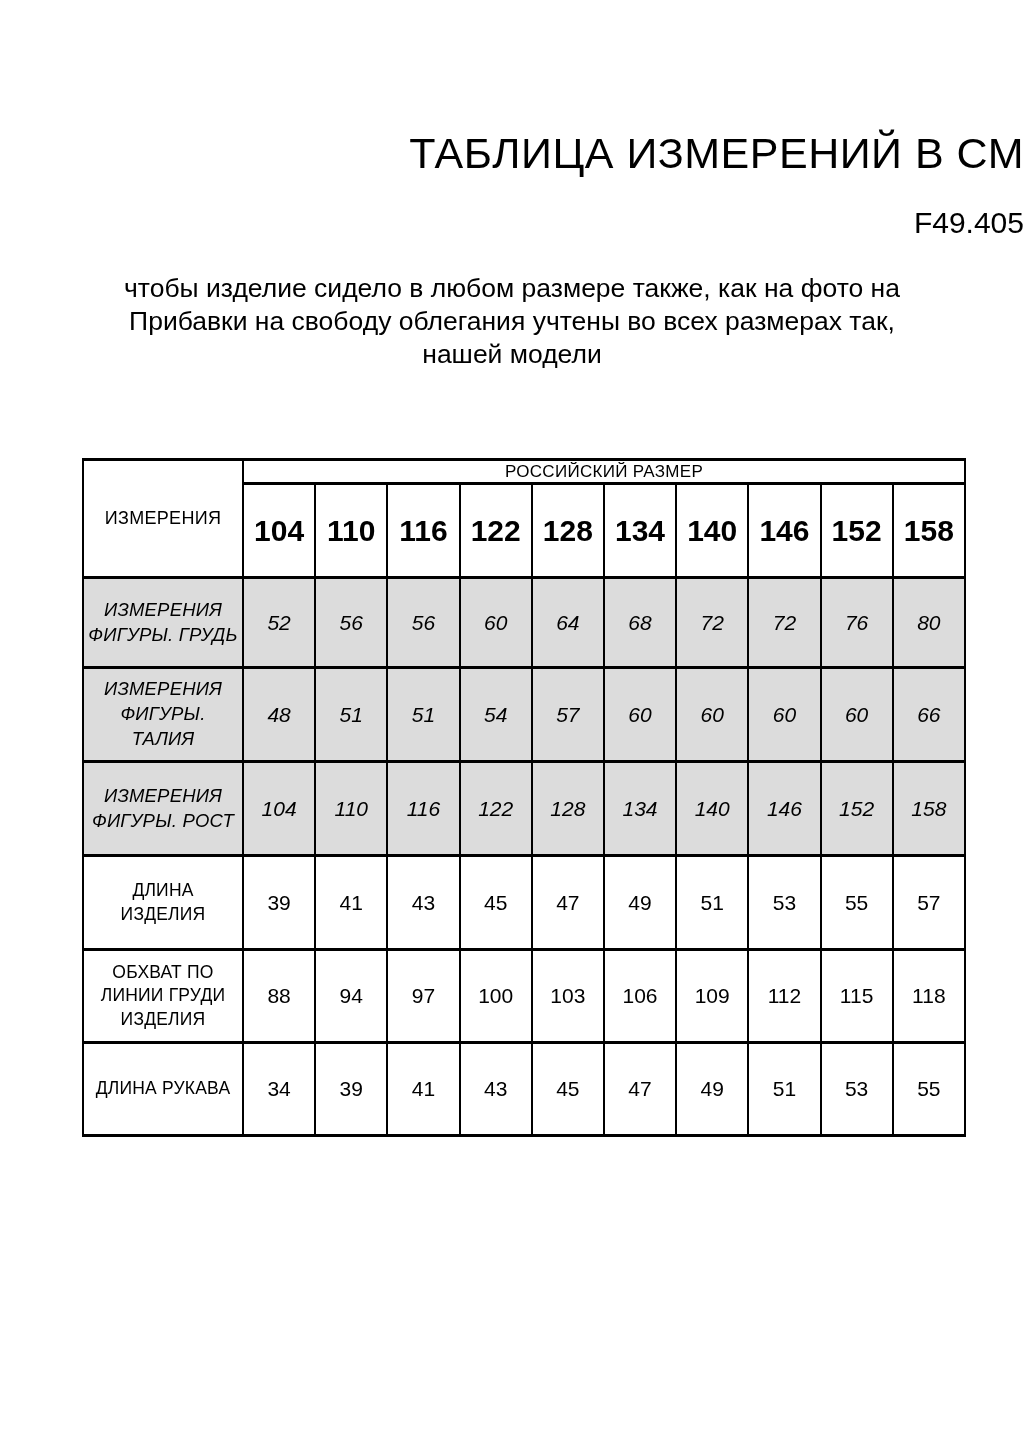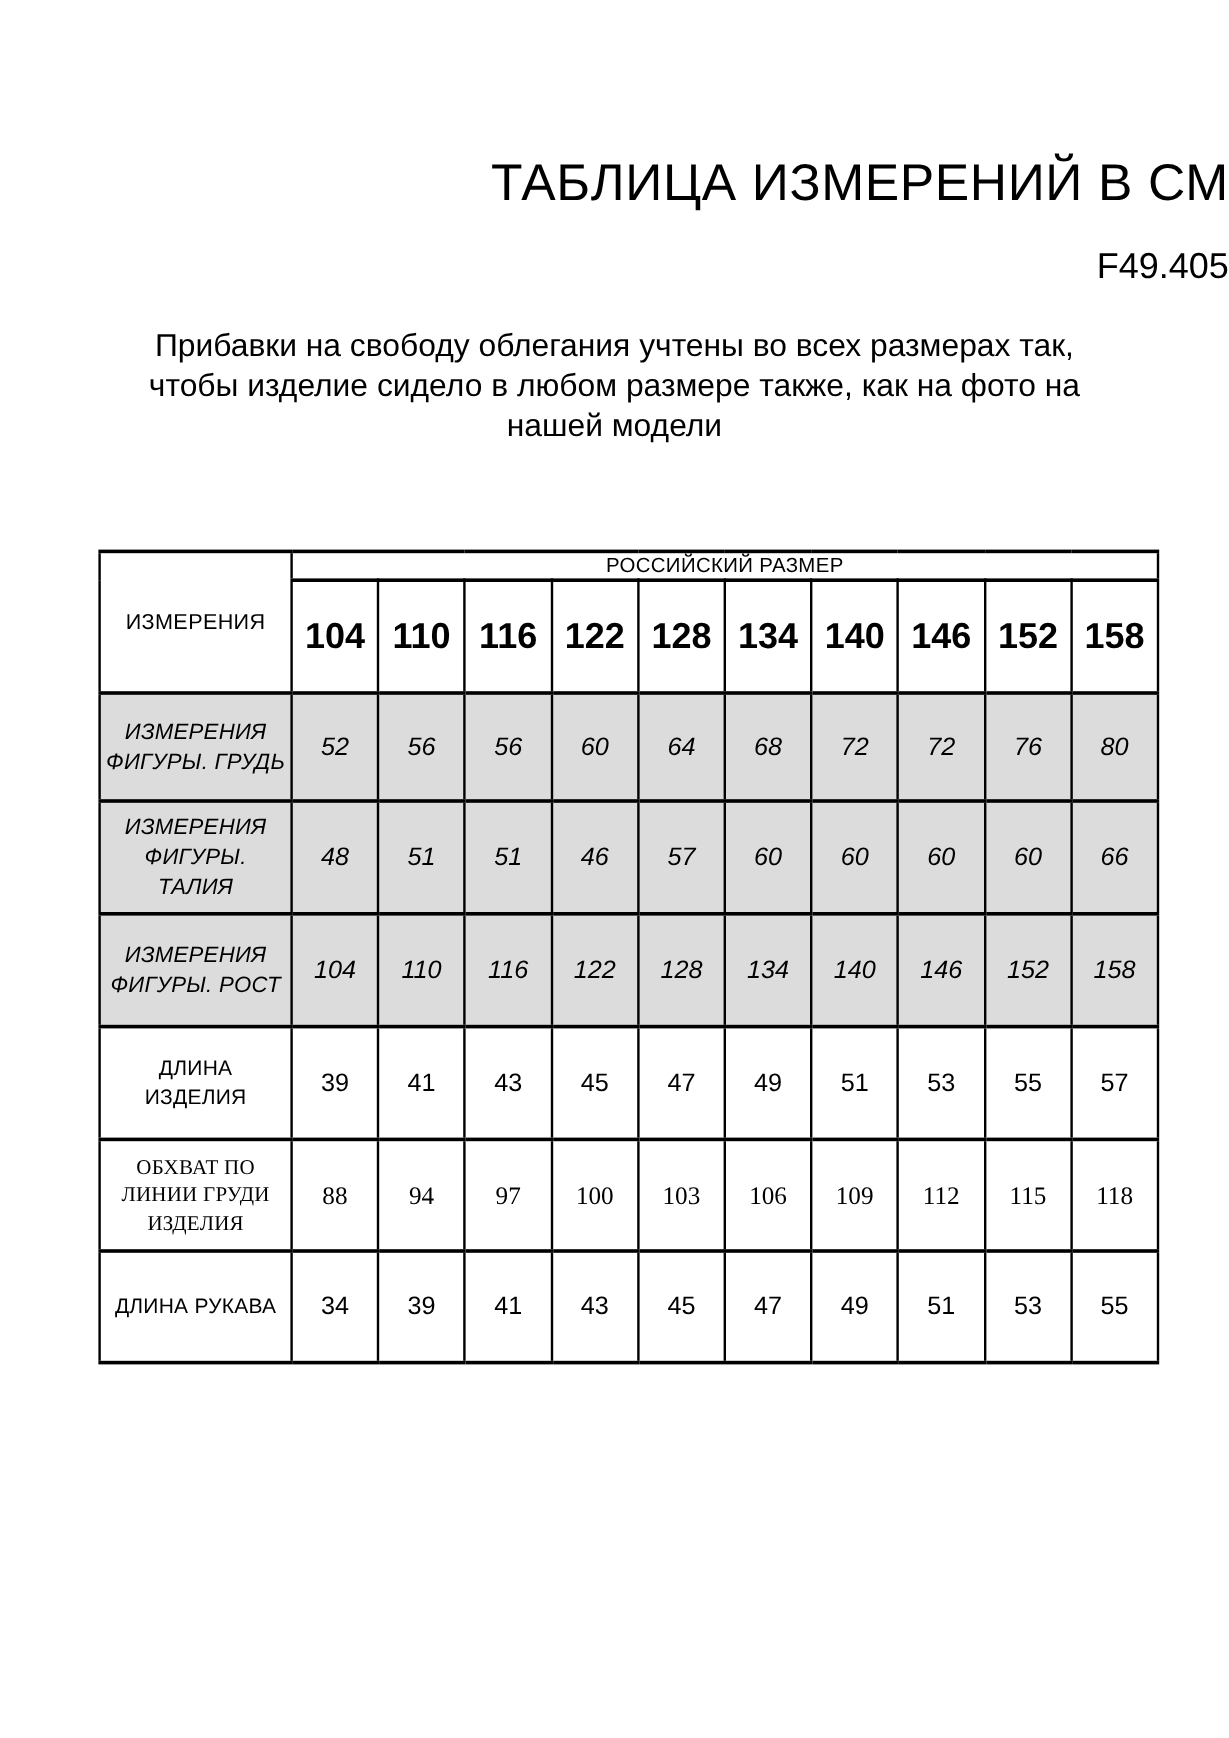--- a/index.html
+++ b/index.html
@@ -98,22 +98,22 @@
   }
 </style>
 </head>
 <body>
 
 <h1 class="page-title">ТАБЛИЦА ИЗМЕРЕНИЙ В СМ</h1>
 
 <div class="article-code">F49.405</div>
 
 <div class="description">
+  <div>чтобы изделие сидело в любом размере также, как на фото на</div>
   <div>Прибавки на свободу облегания учтены во всех размерах так,</div>
-  <div>чтобы изделие сидело в любом размере также, как на фото на</div>
   <div>нашей модели</div>
 </div>
 
 <table class="size-table">
   <colgroup>
       <col style="width: 160px;">
       <col>
       <col>
       <col>
       <col>
@@ -154,21 +154,21 @@
         <td class="value-cell">72</td>
         <td class="value-cell">76</td>
         <td class="value-cell">80</td>
       </tr>
       <tr class="shaded-row" style="height: 94px;">
         <th class="row-label">ИЗМЕРЕНИЯ
 ФИГУРЫ. ТАЛИЯ</th>
         <td class="value-cell">48</td>
         <td class="value-cell">51</td>
         <td class="value-cell">51</td>
-        <td class="value-cell">46</td>
+        <td class="value-cell">54</td>
         <td class="value-cell">57</td>
         <td class="value-cell">60</td>
         <td class="value-cell">60</td>
         <td class="value-cell">60</td>
         <td class="value-cell">60</td>
         <td class="value-cell">66</td>
       </tr>
       <tr class="shaded-row" style="height: 94px;">
         <th class="row-label">ИЗМЕРЕНИЯ
 ФИГУРЫ. РОСТ</th>
@@ -189,21 +189,21 @@
         <td class="value-cell">41</td>
         <td class="value-cell">43</td>
         <td class="value-cell">45</td>
         <td class="value-cell">47</td>
         <td class="value-cell">49</td>
         <td class="value-cell">51</td>
         <td class="value-cell">53</td>
         <td class="value-cell">55</td>
         <td class="value-cell">57</td>
       </tr>
-      <tr style="height: 93px; font-family: Liberation Serif, serif;">
+      <tr style="height: 93px;">
         <th class="row-label">ОБХВАТ ПО
 ЛИНИИ ГРУДИ
 ИЗДЕЛИЯ</th>
         <td class="value-cell">88</td>
         <td class="value-cell">94</td>
         <td class="value-cell">97</td>
         <td class="value-cell">100</td>
         <td class="value-cell">103</td>
         <td class="value-cell">106</td>
         <td class="value-cell">109</td>

